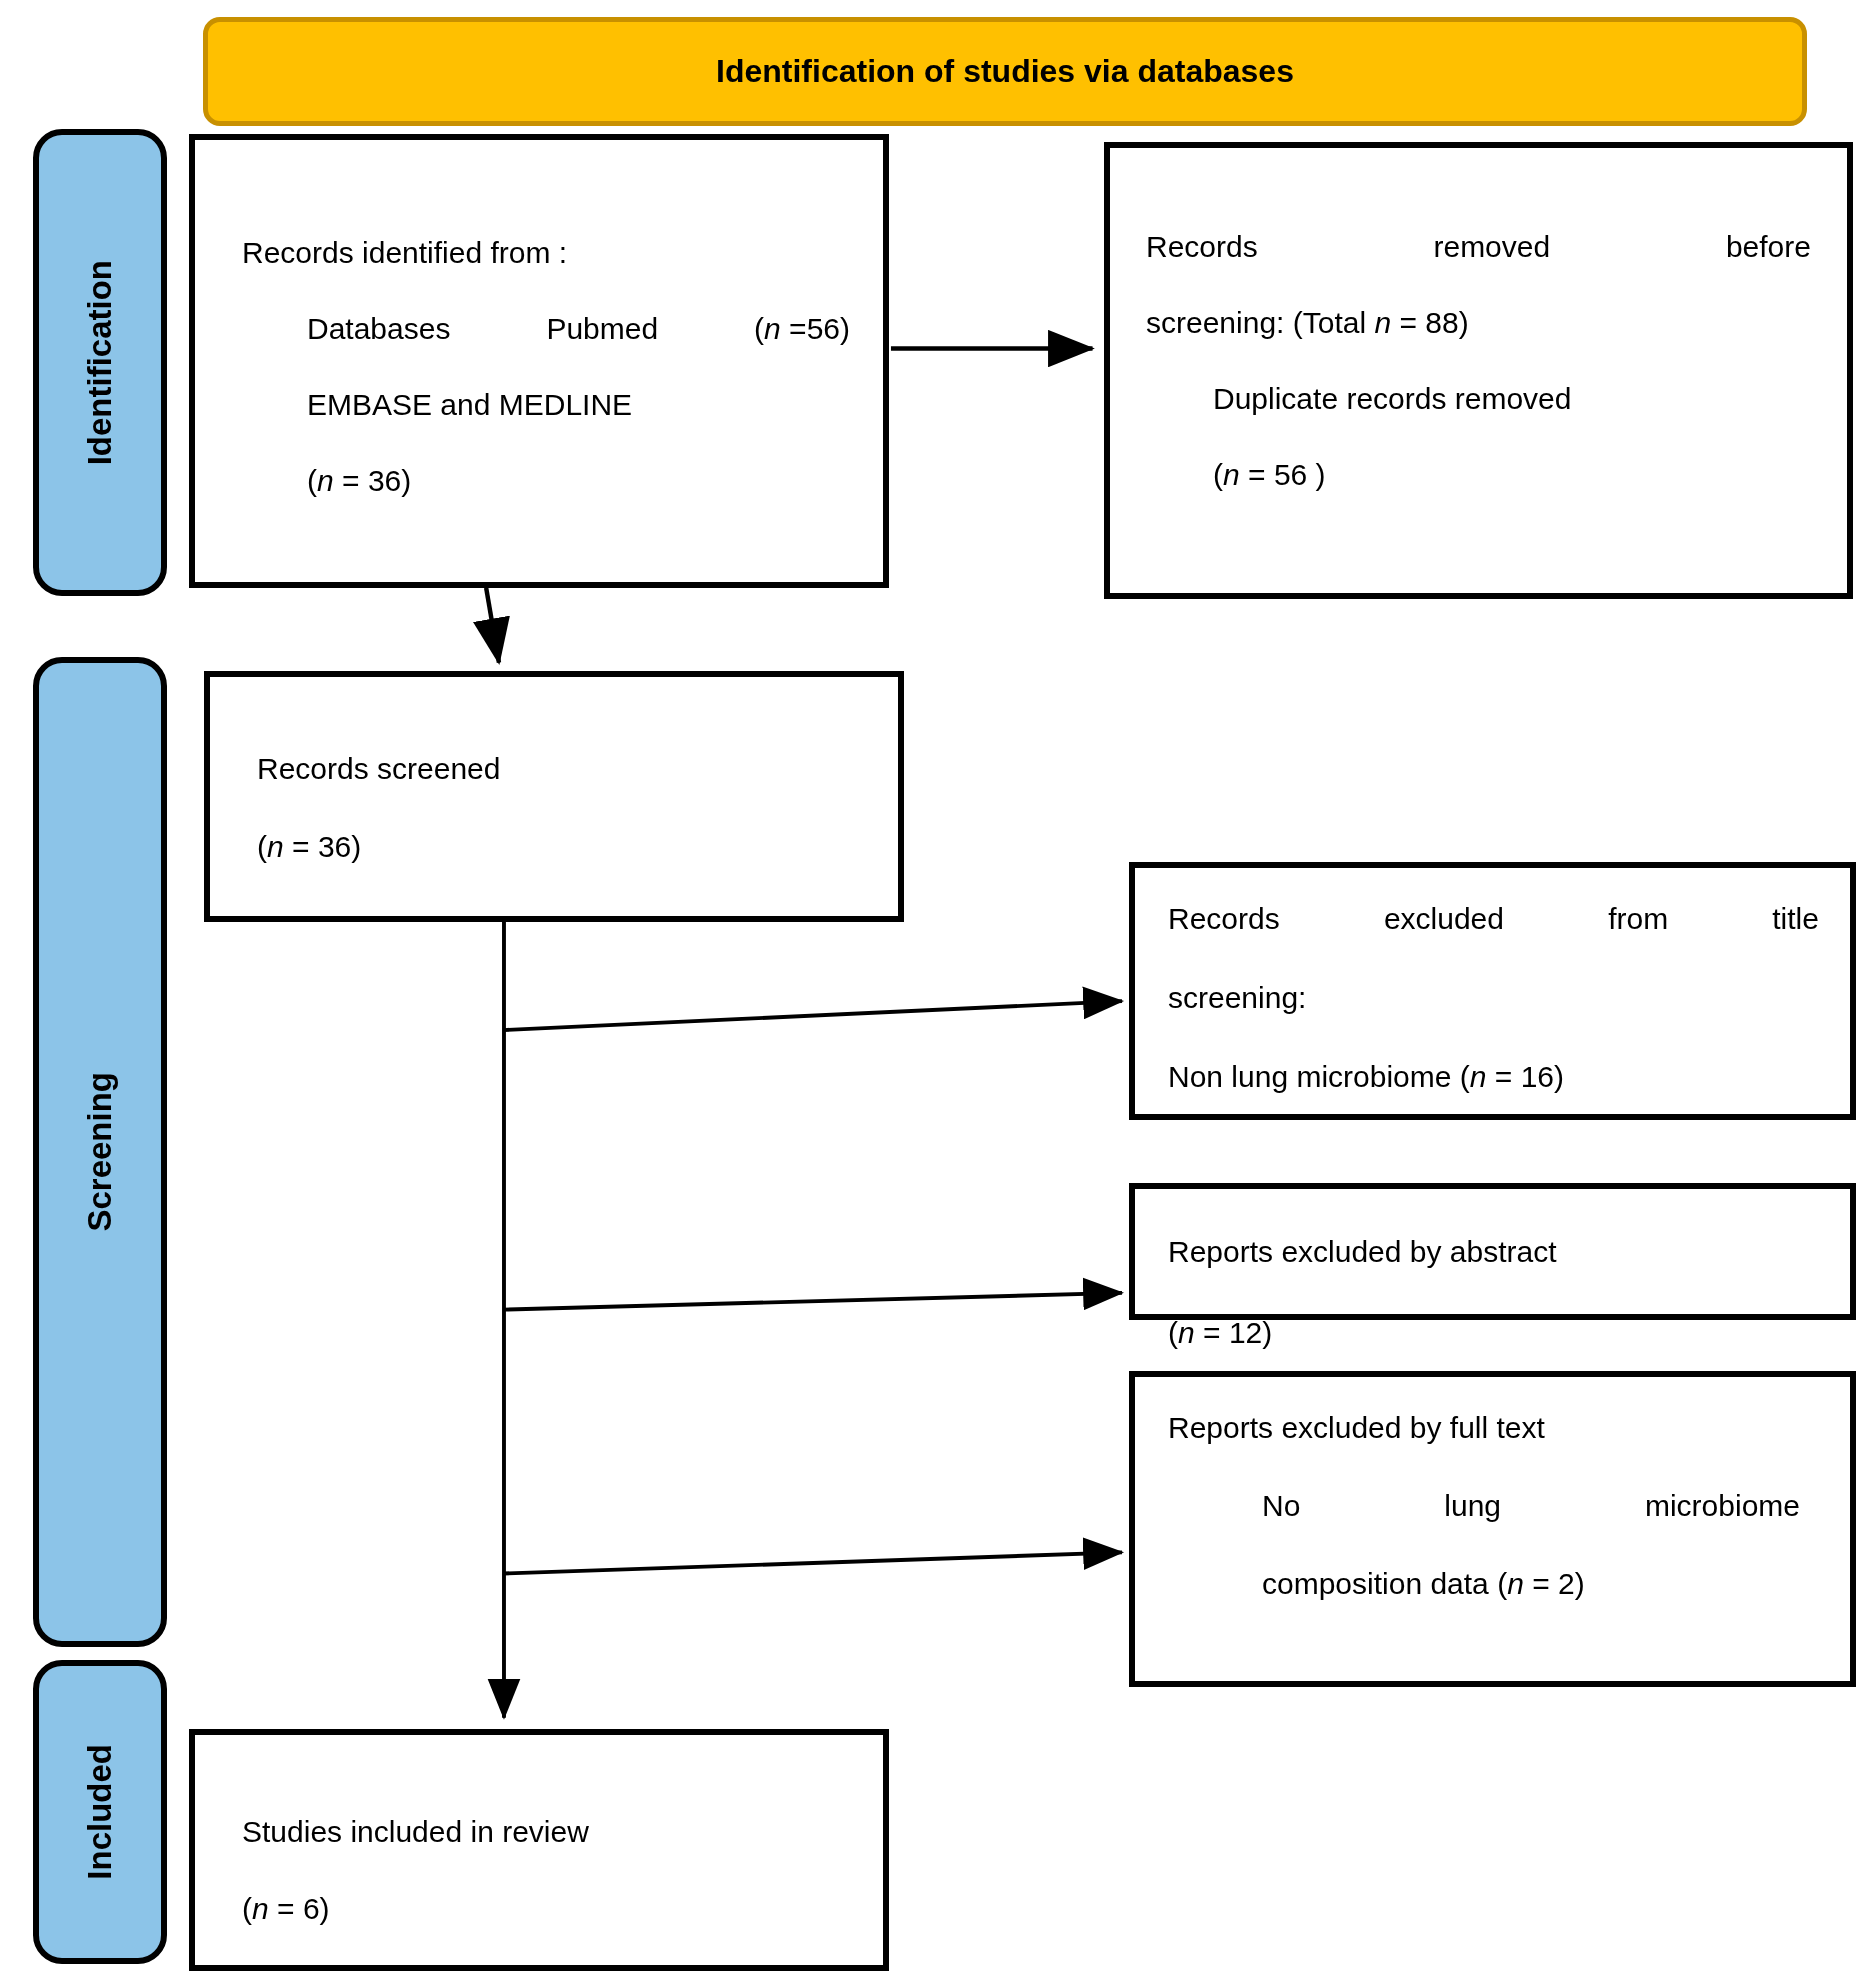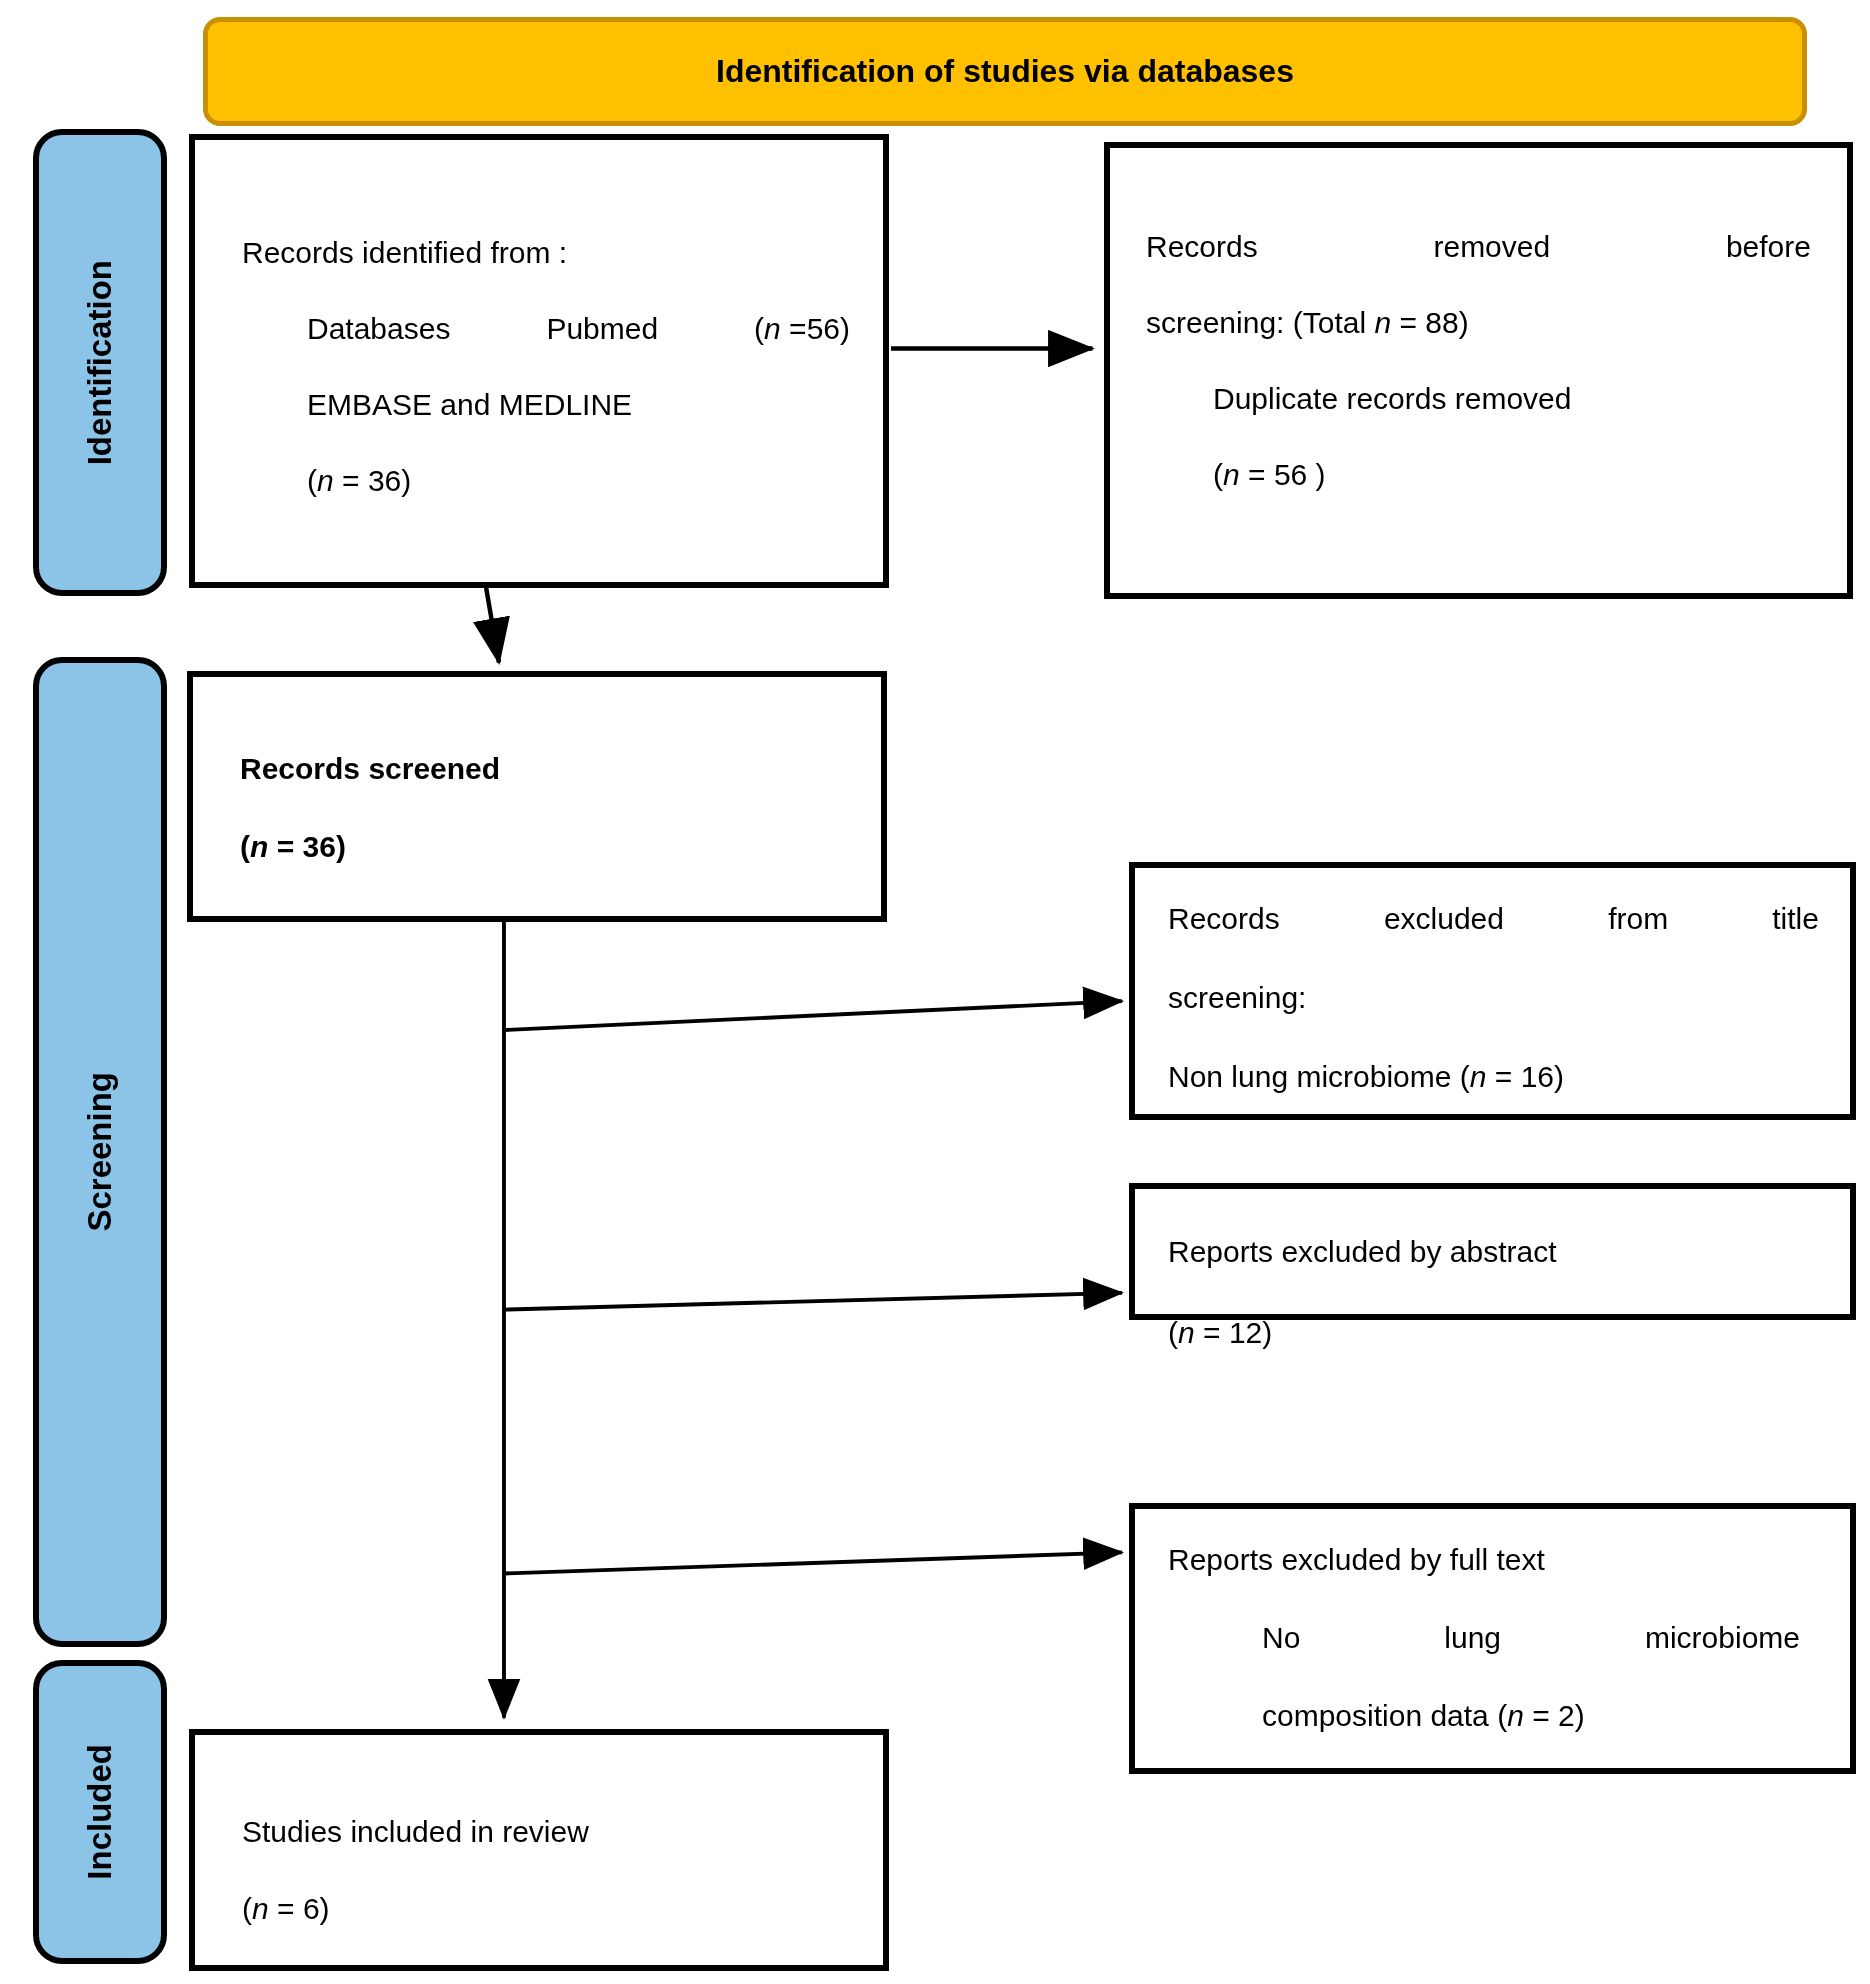--- a/index.html
+++ b/index.html
@@ -33,24 +33,24 @@
     position:absolute; background:#ffffff; border:6.7px solid var(--ink);
     box-sizing:border-box; font-size:30px; line-height:76px;
   }
   .ln{ display:block; }
   .just{ display:flex; justify-content:space-between;gap:28px; }
   .iv{ font-style:italic; }
   .box-identified{ left:189px;  top:134px;  width:700px; height:454px; padding:75px 33px 0 47px; }
   .box-identified .ind{ margin-left:65px; }
   .box-removed{ left:1104px; top:142px;  width:749px; height:457px; padding:61px 36px 0 36px; }
   .box-removed .ind{ margin-left:67px; }
-  .box-screened{ left:187px;  top:671px; width:700px; height:251px; padding:53px 33px 0 47px; line-height:78px;font-weight:bold; }
+  .box-screened{ left:204px;  top:671px; width:700px; height:251px; padding:53px 33px 0 47px; line-height:78px; }
   .box-excluded-title{ left:1129px; top:862px; width:727px; height:258px; padding:11px 31px 0 33px; line-height:79px; }
   .box-excluded-abstract{ left:1129px; top:1183px; width:727px; height:137px; padding:22px 33px 0 33px; line-height:81px; }
-  .box-excluded-fulltext{ left:1129px; top:1503px; width:727px; height:271px; padding:12.2px 50px 0 33px; line-height:78px; }
+  .box-excluded-fulltext{ left:1129px; top:1371px; width:727px; height:316px; padding:12.2px 50px 0 33px; line-height:78px; }
   .box-excluded-fulltext .ind{ margin-left:94px; }
   .box-included{ left:189px;  top:1729px; width:700px; height:242px; padding:58px 33px 0 47px; line-height:77px; }
   svg.arrows{ position:absolute; left:0; top:0; width:1871px; height:1985px; pointer-events:none; z-index:3; }
 </style>
 </head>
 <body>
 
 <div class="canvas">
 
   <div class="banner">

